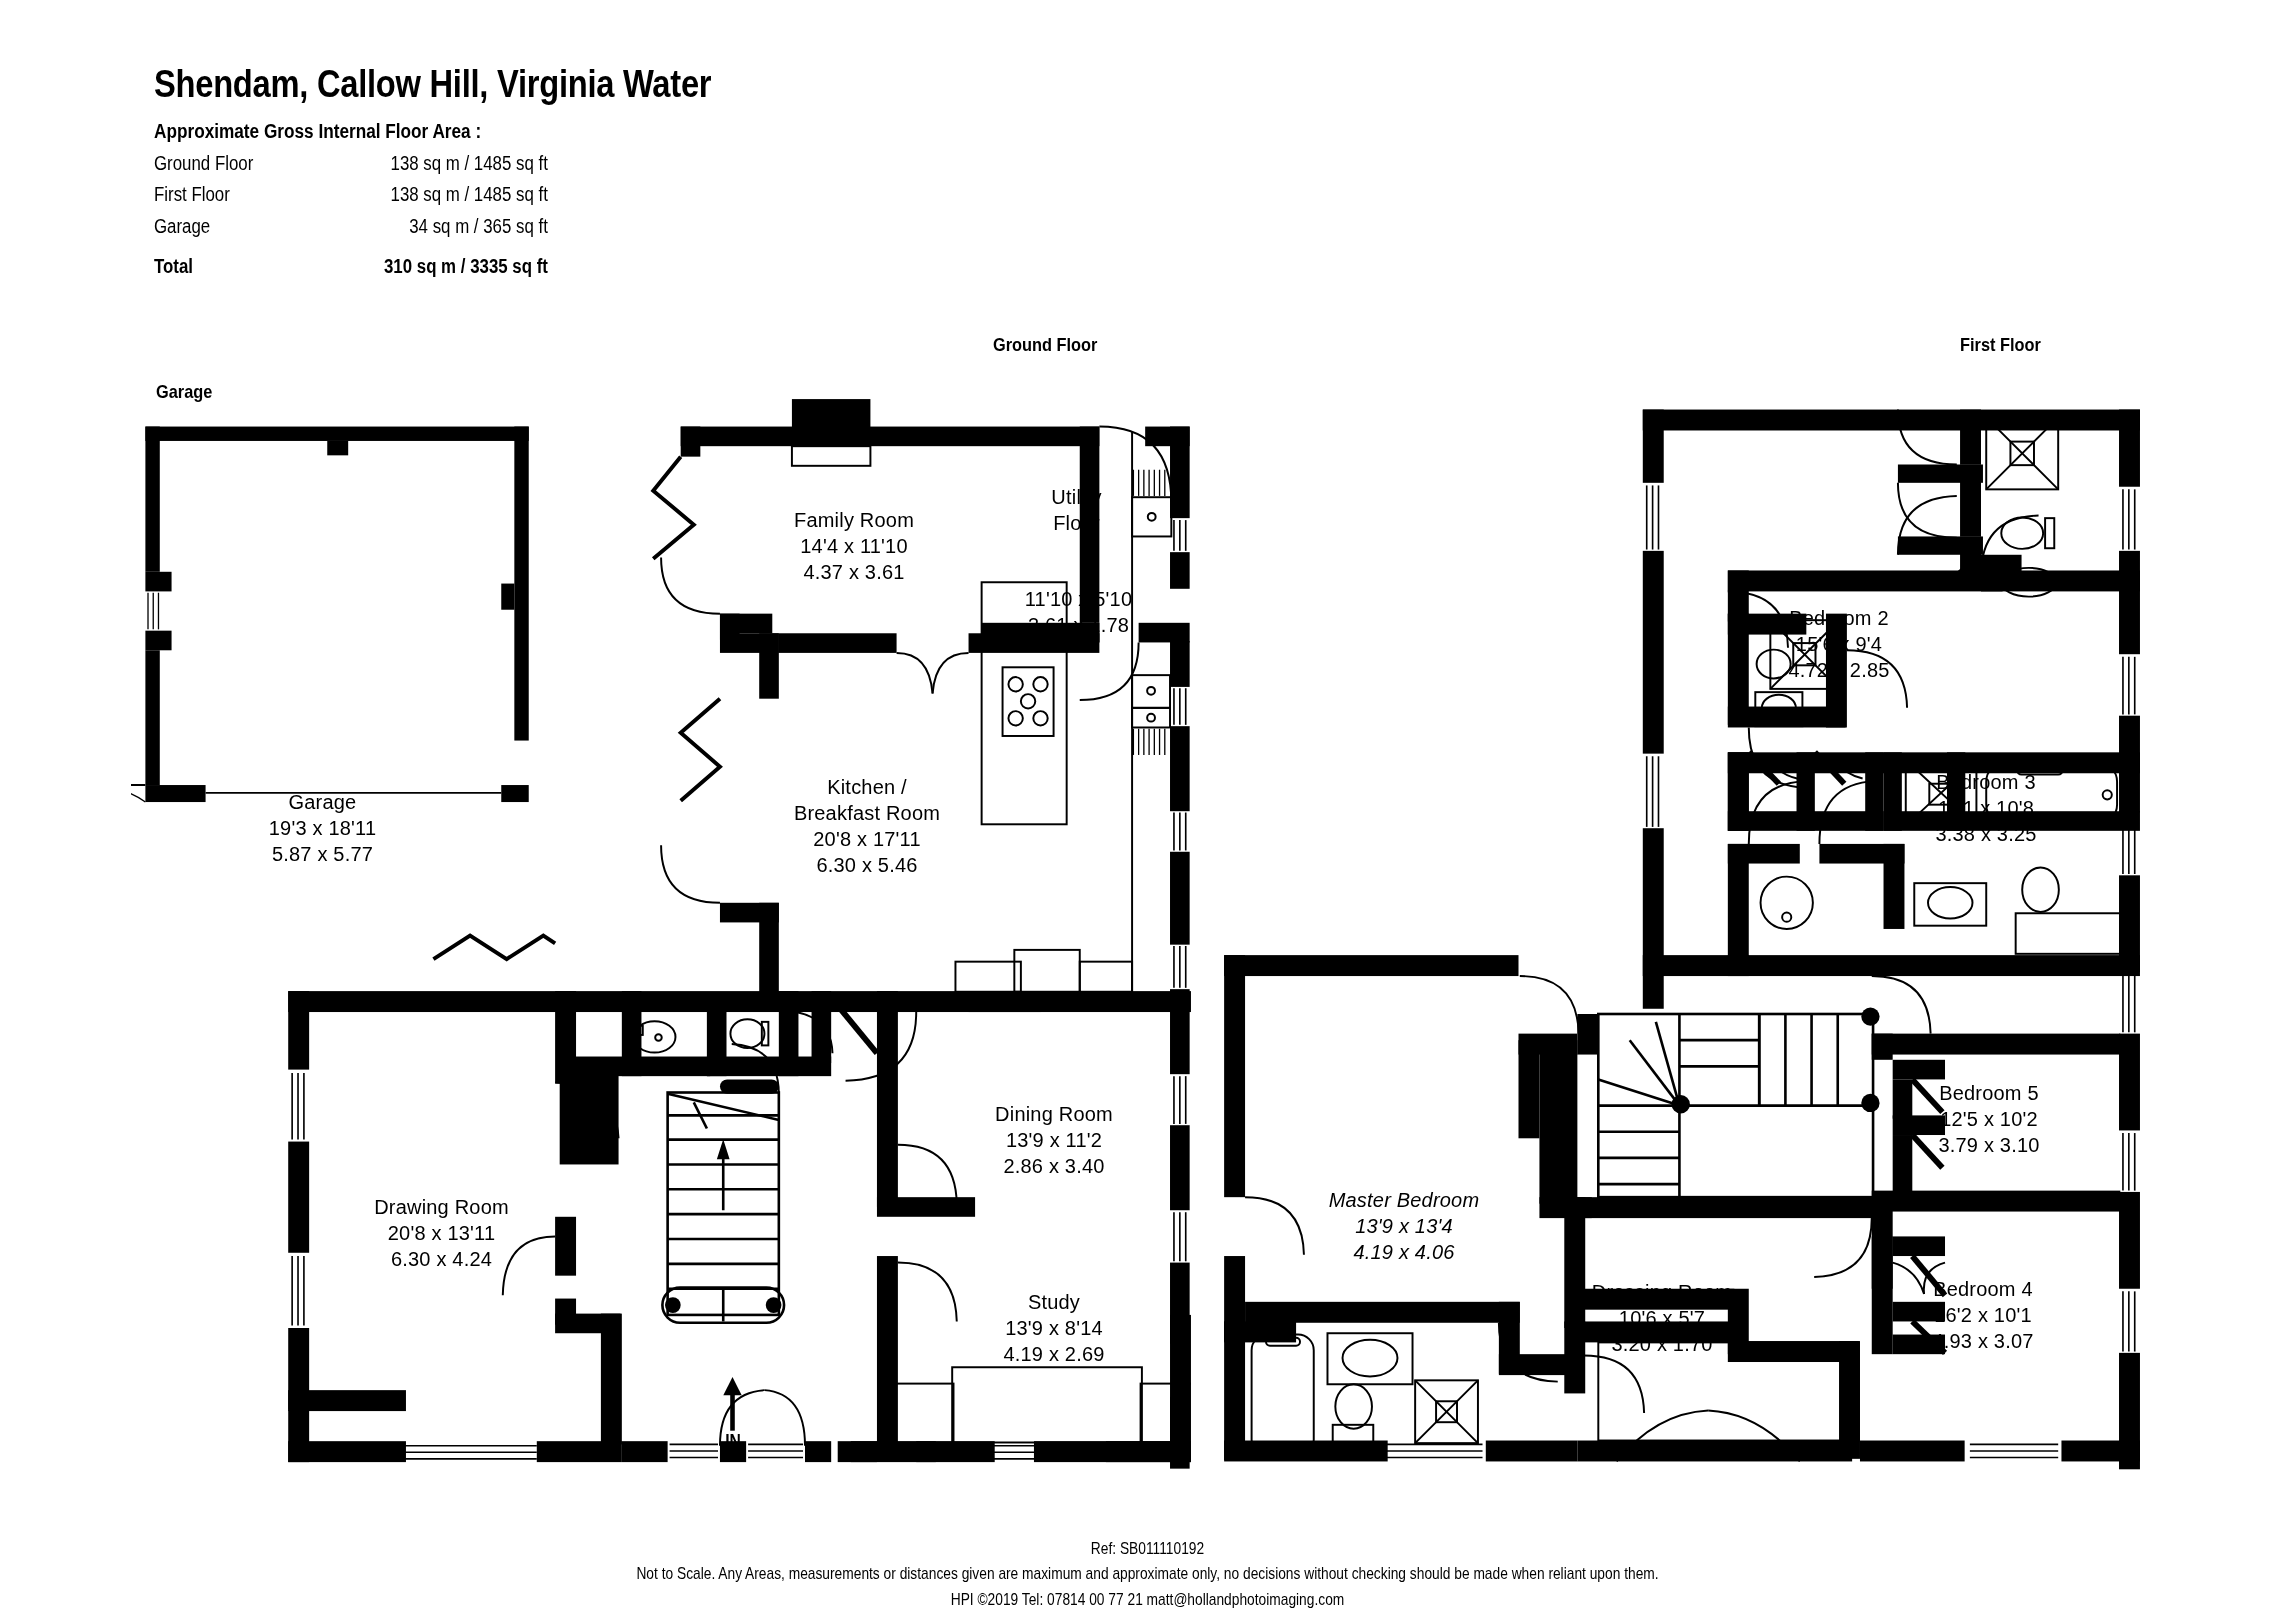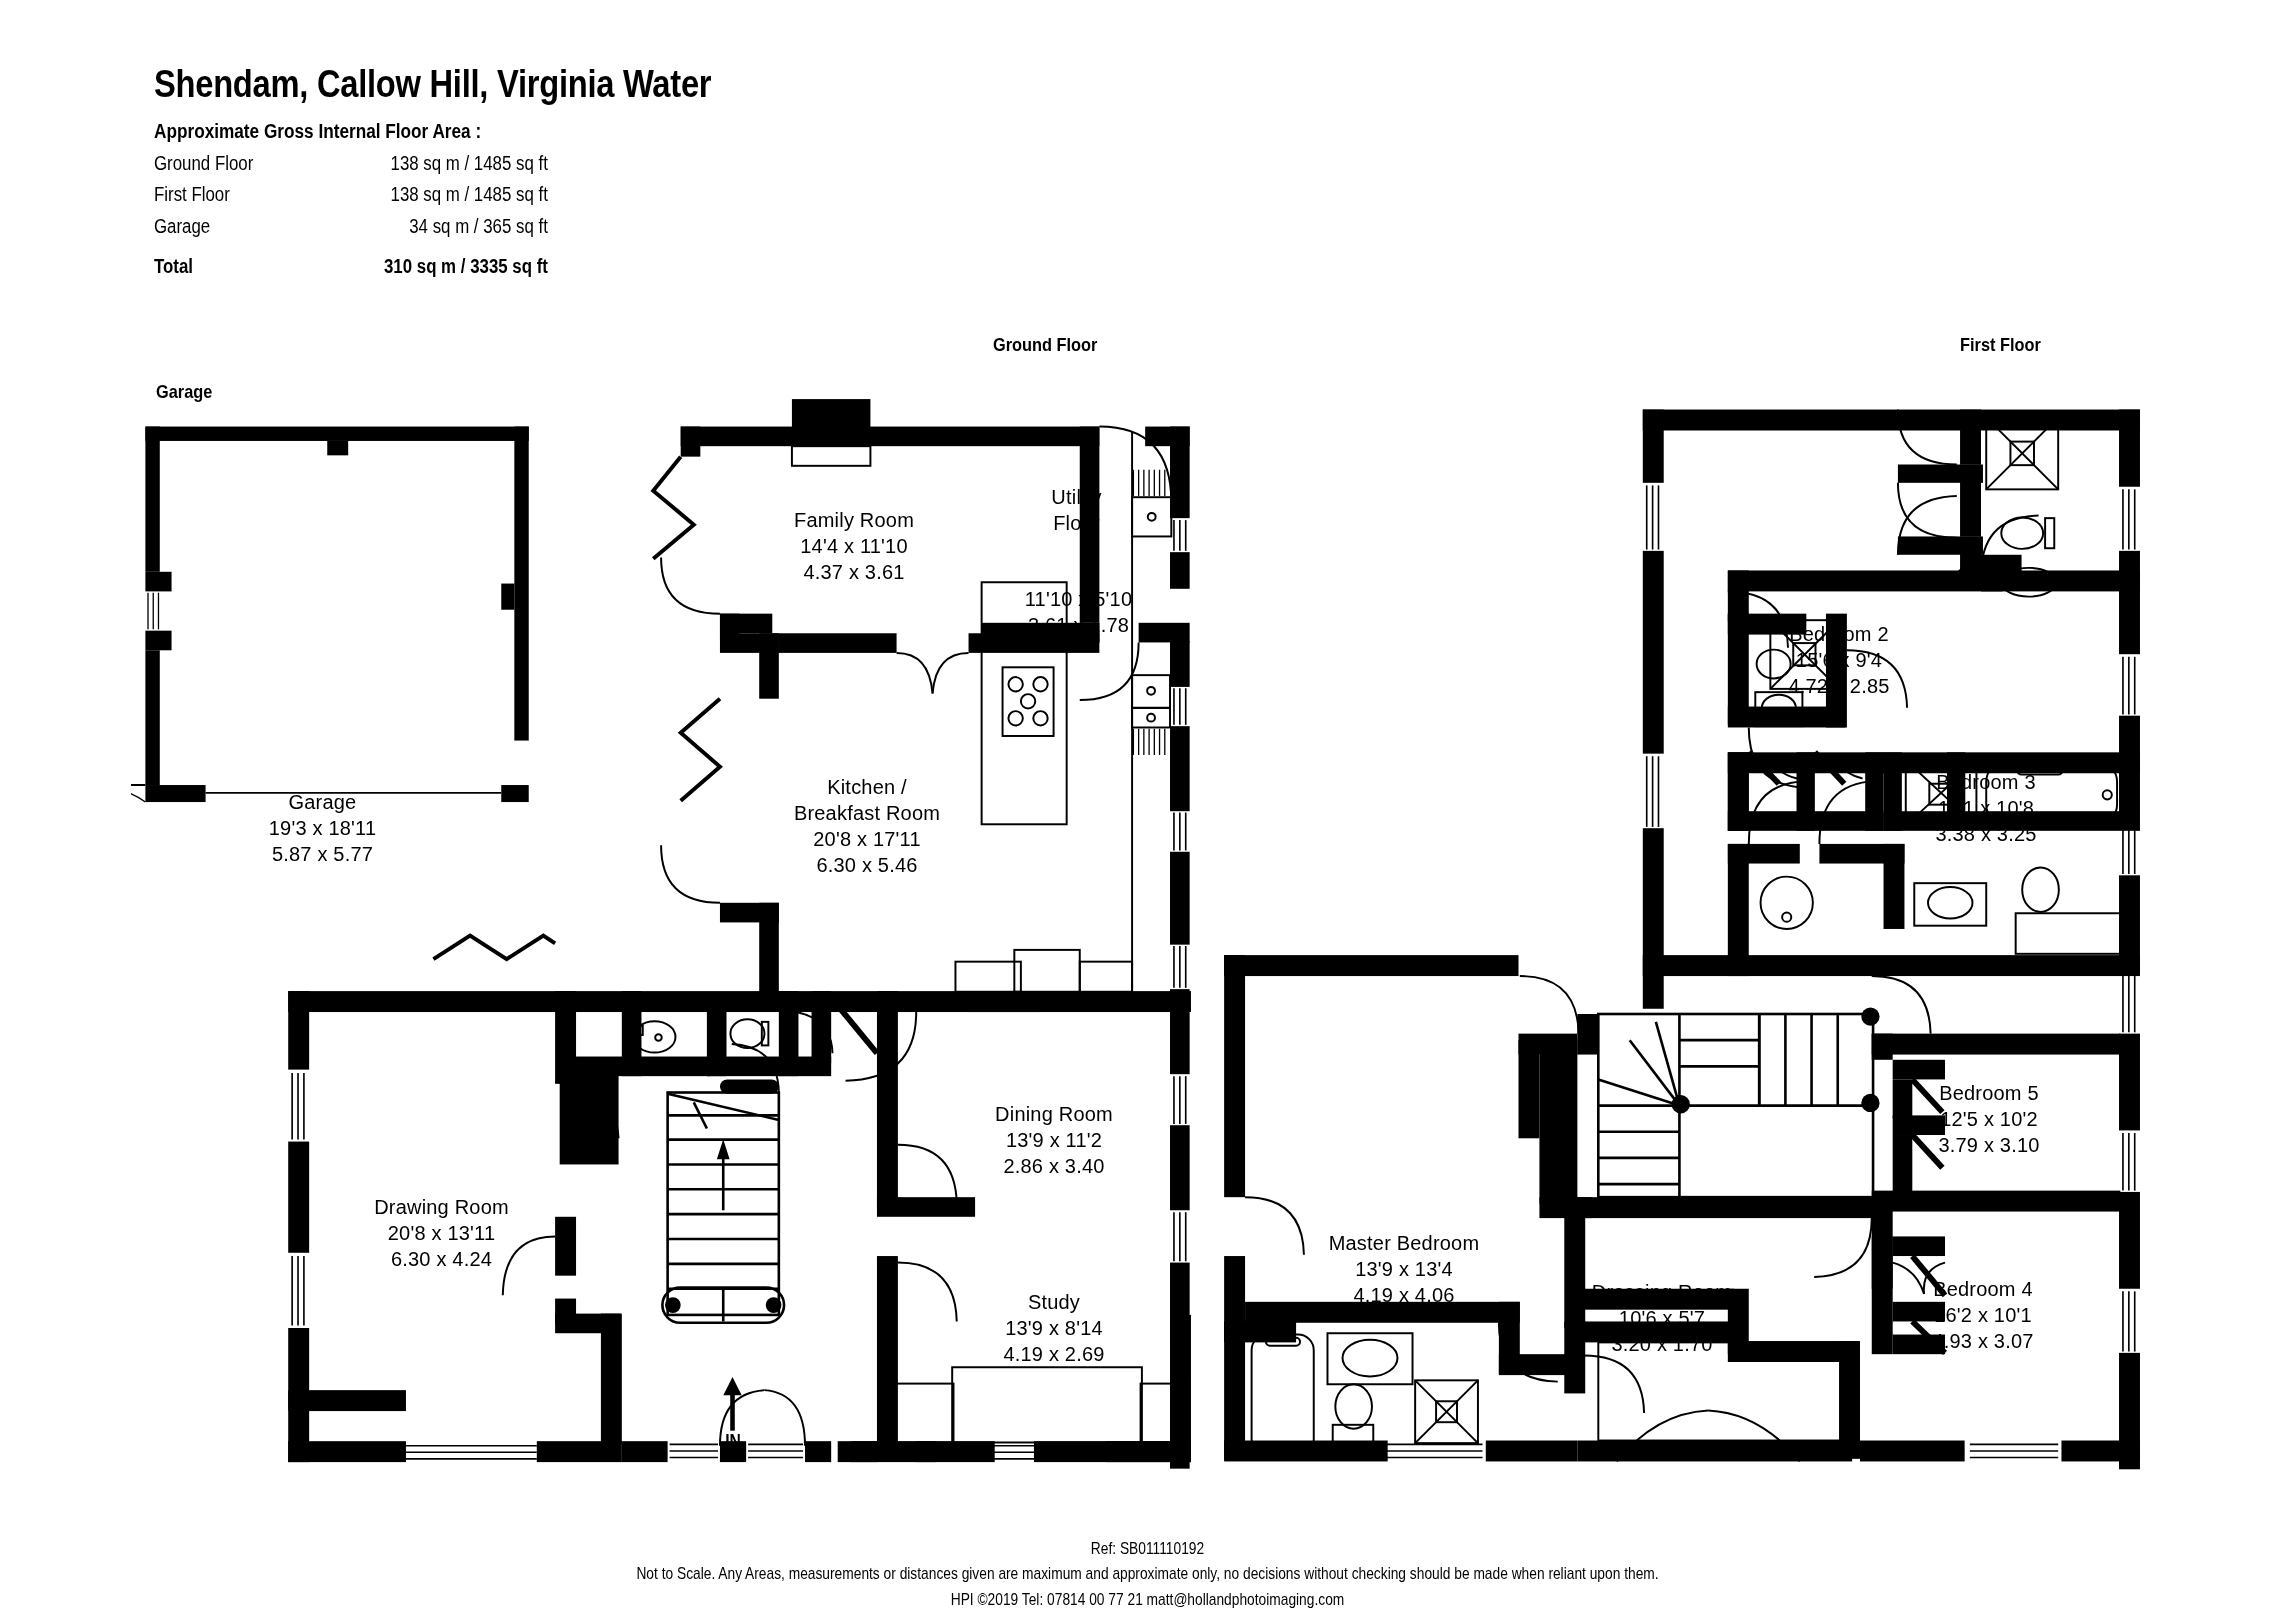--- a/index.html
+++ b/index.html
@@ -638,21 +638,21 @@
     <path d="M 312 1520 L 408 1616 M 408 1520 L 312 1616"></path>
     <rect x="344" y="1552" width="32" height="32"></rect>
   </g>
 
   <g stroke="#000" stroke-width="3" fill="none">
     <rect x="592" y="1462" width="398" height="150"></rect>
   </g>
 </svg>
 </div>
 
-<div class="rlabel" style="left:1731px;top:605px;width:216px;margin-top:16px;">
+<div class="rlabel" style="left:1731px;top:605px;width:216px;">
   <span class="nm">Bedroom 2</span>
   <span class="d1">15'6 x 9'4</span>
   <span class="d2">4.72 x 2.85</span>
 </div>
 
 <div class="rlabel" style="left:1878px;top:769px;width:216px;">
   <span class="nm">Bedroom 3</span>
   <span class="d1">11'1 x 10'8</span>
   <span class="d2">3.38 x 3.25</span>
 </div>
@@ -662,21 +662,21 @@
   <span class="d1">12'5 x 10'2</span>
   <span class="d2">3.79 x 3.10</span>
 </div>
 
 <div class="rlabel" style="left:1875px;top:1276px;width:216px;">
   <span class="nm">Bedroom 4</span>
   <span class="d1">16'2 x 10'1</span>
   <span class="d2">4.93 x 3.07</span>
 </div>
 
-<div class="rlabel" style="left:1273px;top:1230px;width:262px;">
+<div class="rlabel" style="left:1273px;top:1187px;width:262px;font-style:italic;">
   <span class="nm">Master Bedroom</span>
   <span class="d1">13'9 x 13'4</span>
   <span class="d2">4.19 x 4.06</span>
 </div>
 
 <div class="rlabel" style="left:1551px;top:1279px;width:222px;">
   <span class="nm">Dressing Room</span>
   <span class="d1">10'6 x 5'7</span>
   <span class="d2">3.20 x 1.70</span>
 </div>

